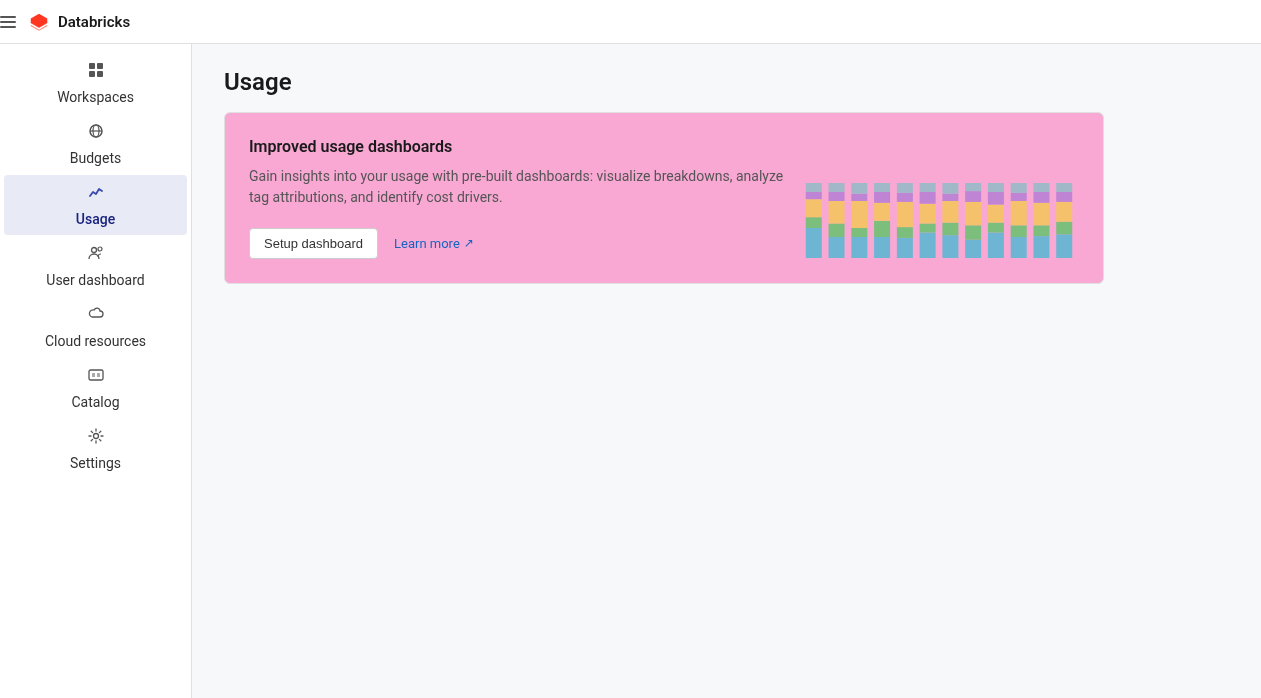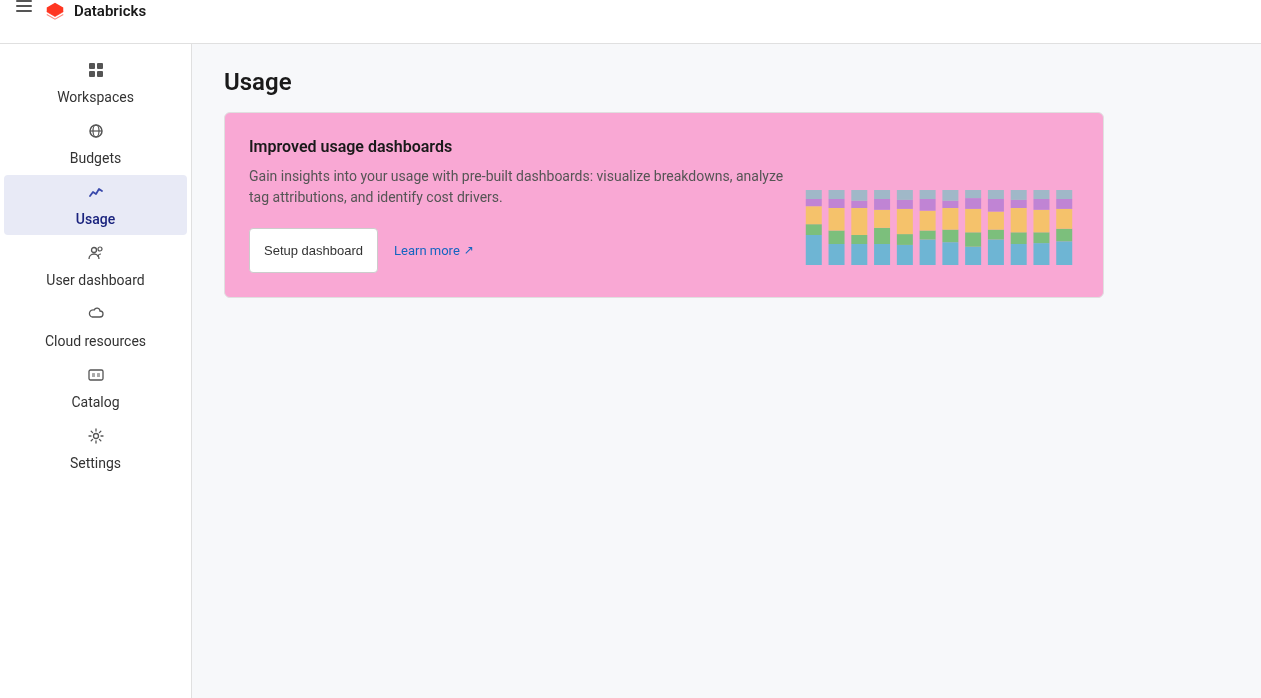--- a/index.html
+++ b/index.html
@@ -4,22 +4,22 @@
   <style>
     * { margin: 0; padding: 0; box-sizing: border-box; }
     body { font-family: -apple-system, BlinkMacSystemFont, 'Segoe UI', Roboto, sans-serif; background: #f5f5f5; display: flex; flex-direction: column; height: 100vh; overflow: hidden; }
 
     
     .topbar {
       height: 44px;
       background: #fff;
       border-bottom: 1px solid #e0e0e0;
       display: flex;
-      align-items: flex-start;
-      padding: 0 16px;
+      align-items: center;
+      padding: 0 0;
       gap: 12px;
       flex-shrink: 0;
       z-index: 10;
     }
     .topbar-brand {
       display: flex;
       align-items: center;
       gap: 8px;
       font-weight: 600;
       font-size: 15px;
@@ -96,21 +96,21 @@
       display: flex;
       align-items: center;
       justify-content: space-between;
       max-width: 880px;
     }
     .card-content { flex: 1; max-width: 560px; }
     .card-title { font-size: 16px; font-weight: 600; color: #1a1a1a; margin-bottom: 10px; }
     .card-description { font-size: 14px; color: #555; line-height: 1.5; margin-bottom: 20px; }
     .card-actions { display: flex; align-items: center; gap: 16px; }
     .btn-secondary {
-      padding: 14px 14px;
+      padding: 7px 14px;
       border: 1px solid #ccc;
       border-radius: 4px;
       background: #fff;
       font-size: 13px;
       color: #333;
       cursor: pointer;
     }
     .link-external {
       font-size: 13px;
       color: #1565c0;

